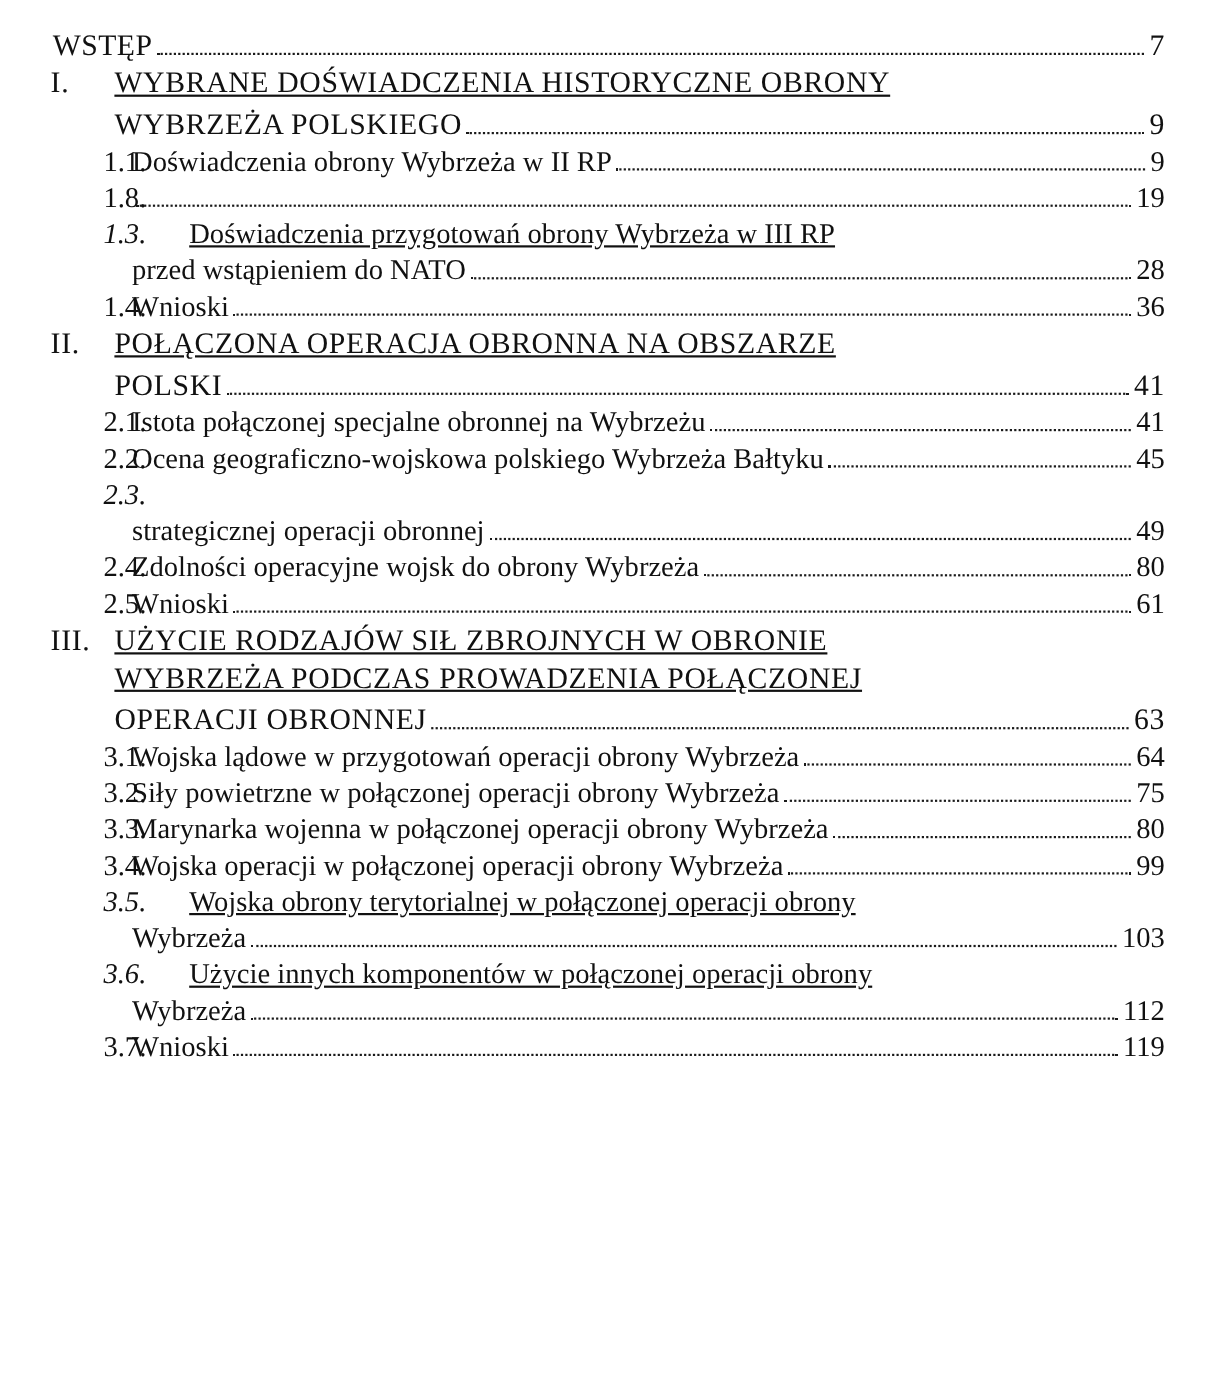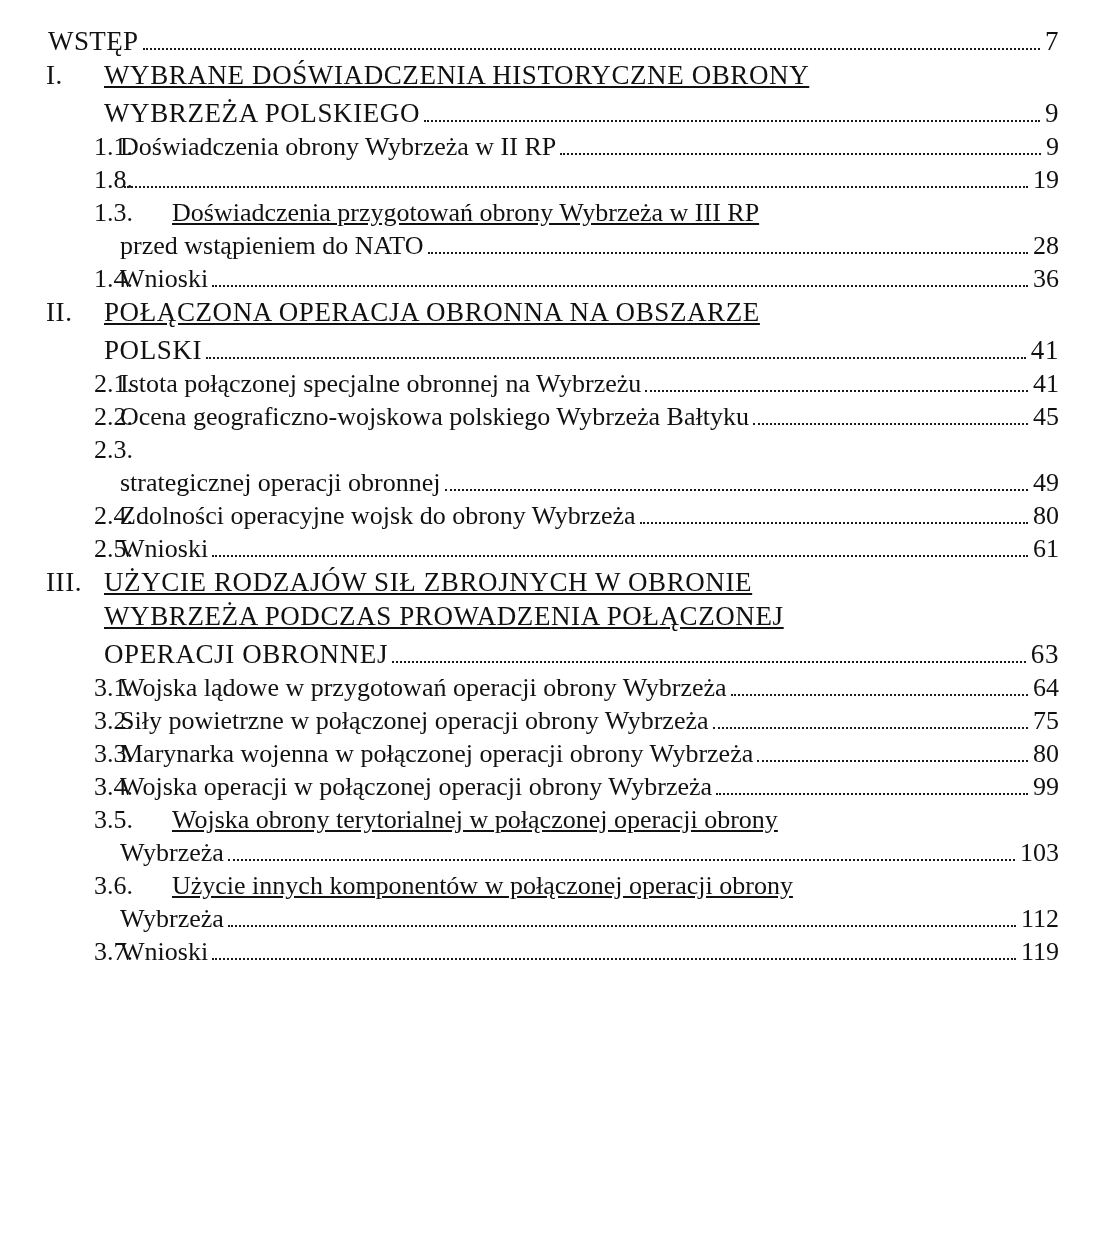--- a/index.html
+++ b/index.html
@@ -94,21 +94,21 @@
     font-size: 26px;
     margin-top: 2px;
   }
   .lvl2 .num {
     width: 78px;
     padding-left: 52px;
     box-sizing: border-box;
   }
   .lvl2 .title { }
   .lvl2 .pageno { font-size: 26px; }
-  .lvl2.cont .num { width: 130px; }
+  .lvl2.cont .num { width: 130px; font-style: italic; }
 </style>
 </head>
 <body>
 
 <div class="page">
   <div class="toc" id="toc-root">
       <div class="entry lvl0">
         <span class="num"></span>
         <span class="title">WSTĘP</span>
         <span class="leader"></span>

